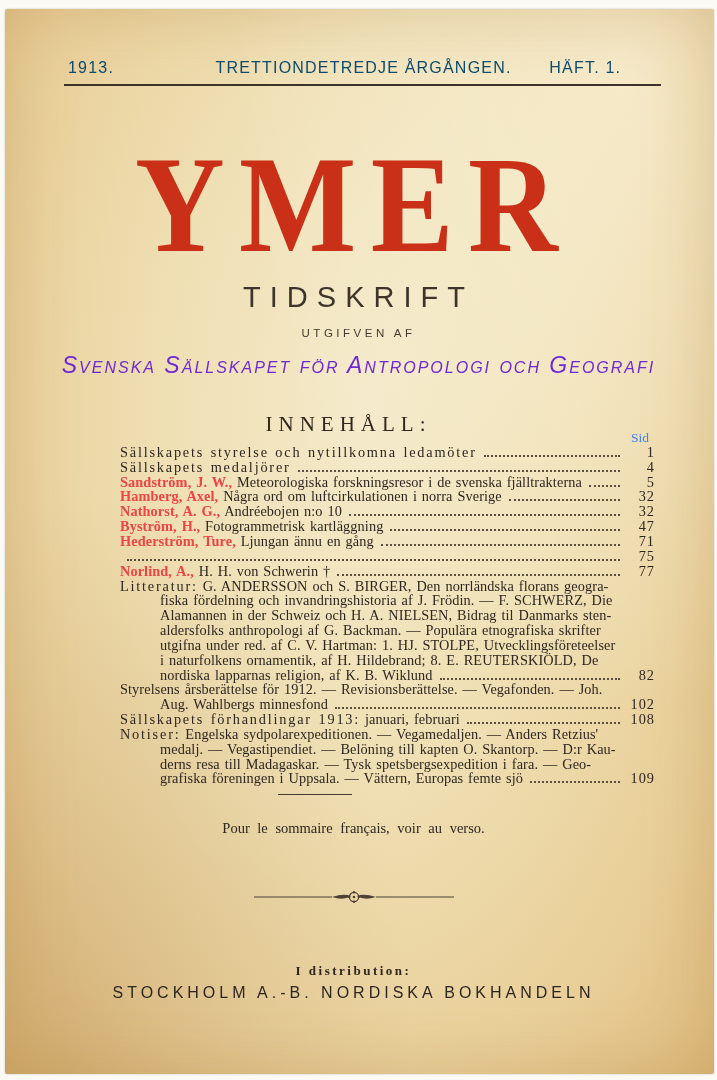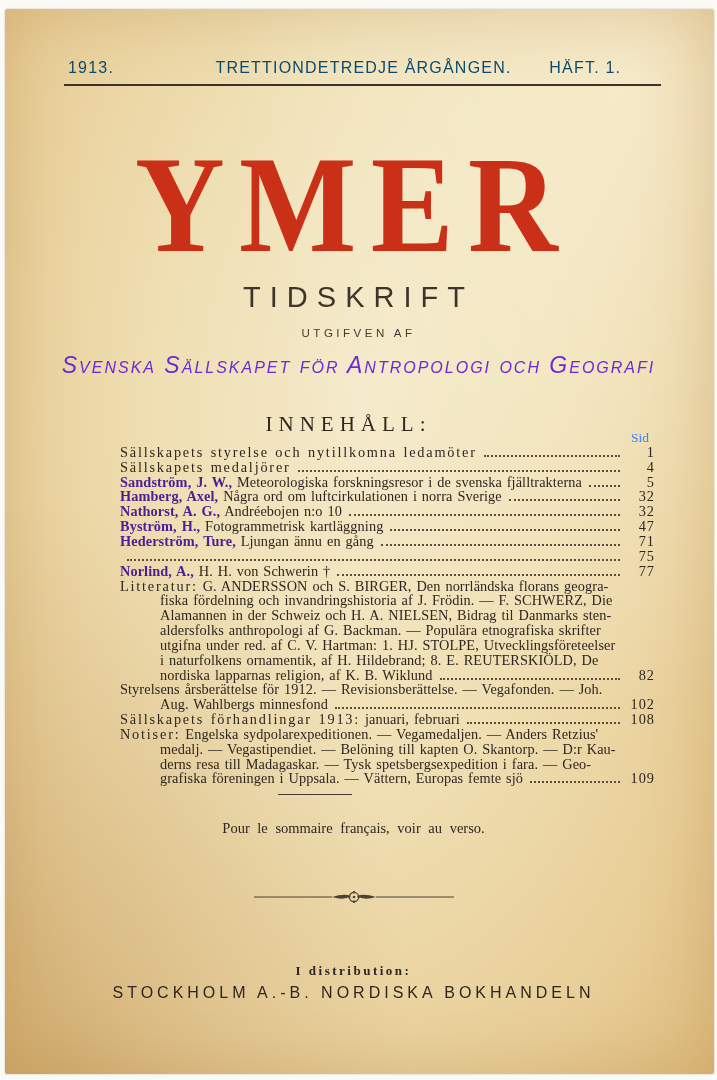--- a/index.html
+++ b/index.html
@@ -37,21 +37,21 @@
 
   
   .toc-head{position:absolute;top:412px;left:0;right:20px;text-align:center;
          font-size:21px;letter-spacing:6px;color:#30281f;}
   .sid{position:absolute;top:430px;right:68px;font-size:13.5px;color:#3b82f6;}
   .toc{position:absolute;top:445px;left:80px;right:62px;font-size:14.3px;color:#2e2620;
        word-spacing:1.2px;letter-spacing:0.1px;}
   .toc-line{display:flex;align-items:center;height:14.85px;white-space:pre;margin-left:40px;}
   .toc-line.ind{padding-left:40px;}
   .sp{letter-spacing:1.8px;}
-  .bold{font-weight:bold;color:#4c1d95;}
+  .bold{font-weight:bold;color:#ef4444;}
   .leader{flex:1 1 auto;min-width:10px;height:4px;align-self:flex-end;
           margin:0 7px 3px 7px;border-bottom:2px dotted #5a4d3d;}
   .pg{min-width:28px;text-align:right;letter-spacing:1px;}
 
   .short-rule{position:absolute;top:794px;left:278px;width:74px;border-top:1.6px solid #453b2f;}
   .french{position:absolute;top:820px;left:0;right:10px;text-align:center;
           font-size:14.5px;word-spacing:4px;color:#2e2620;}
 
   .divider{position:absolute;top:889px;left:0;right:10px;text-align:center;}
 

